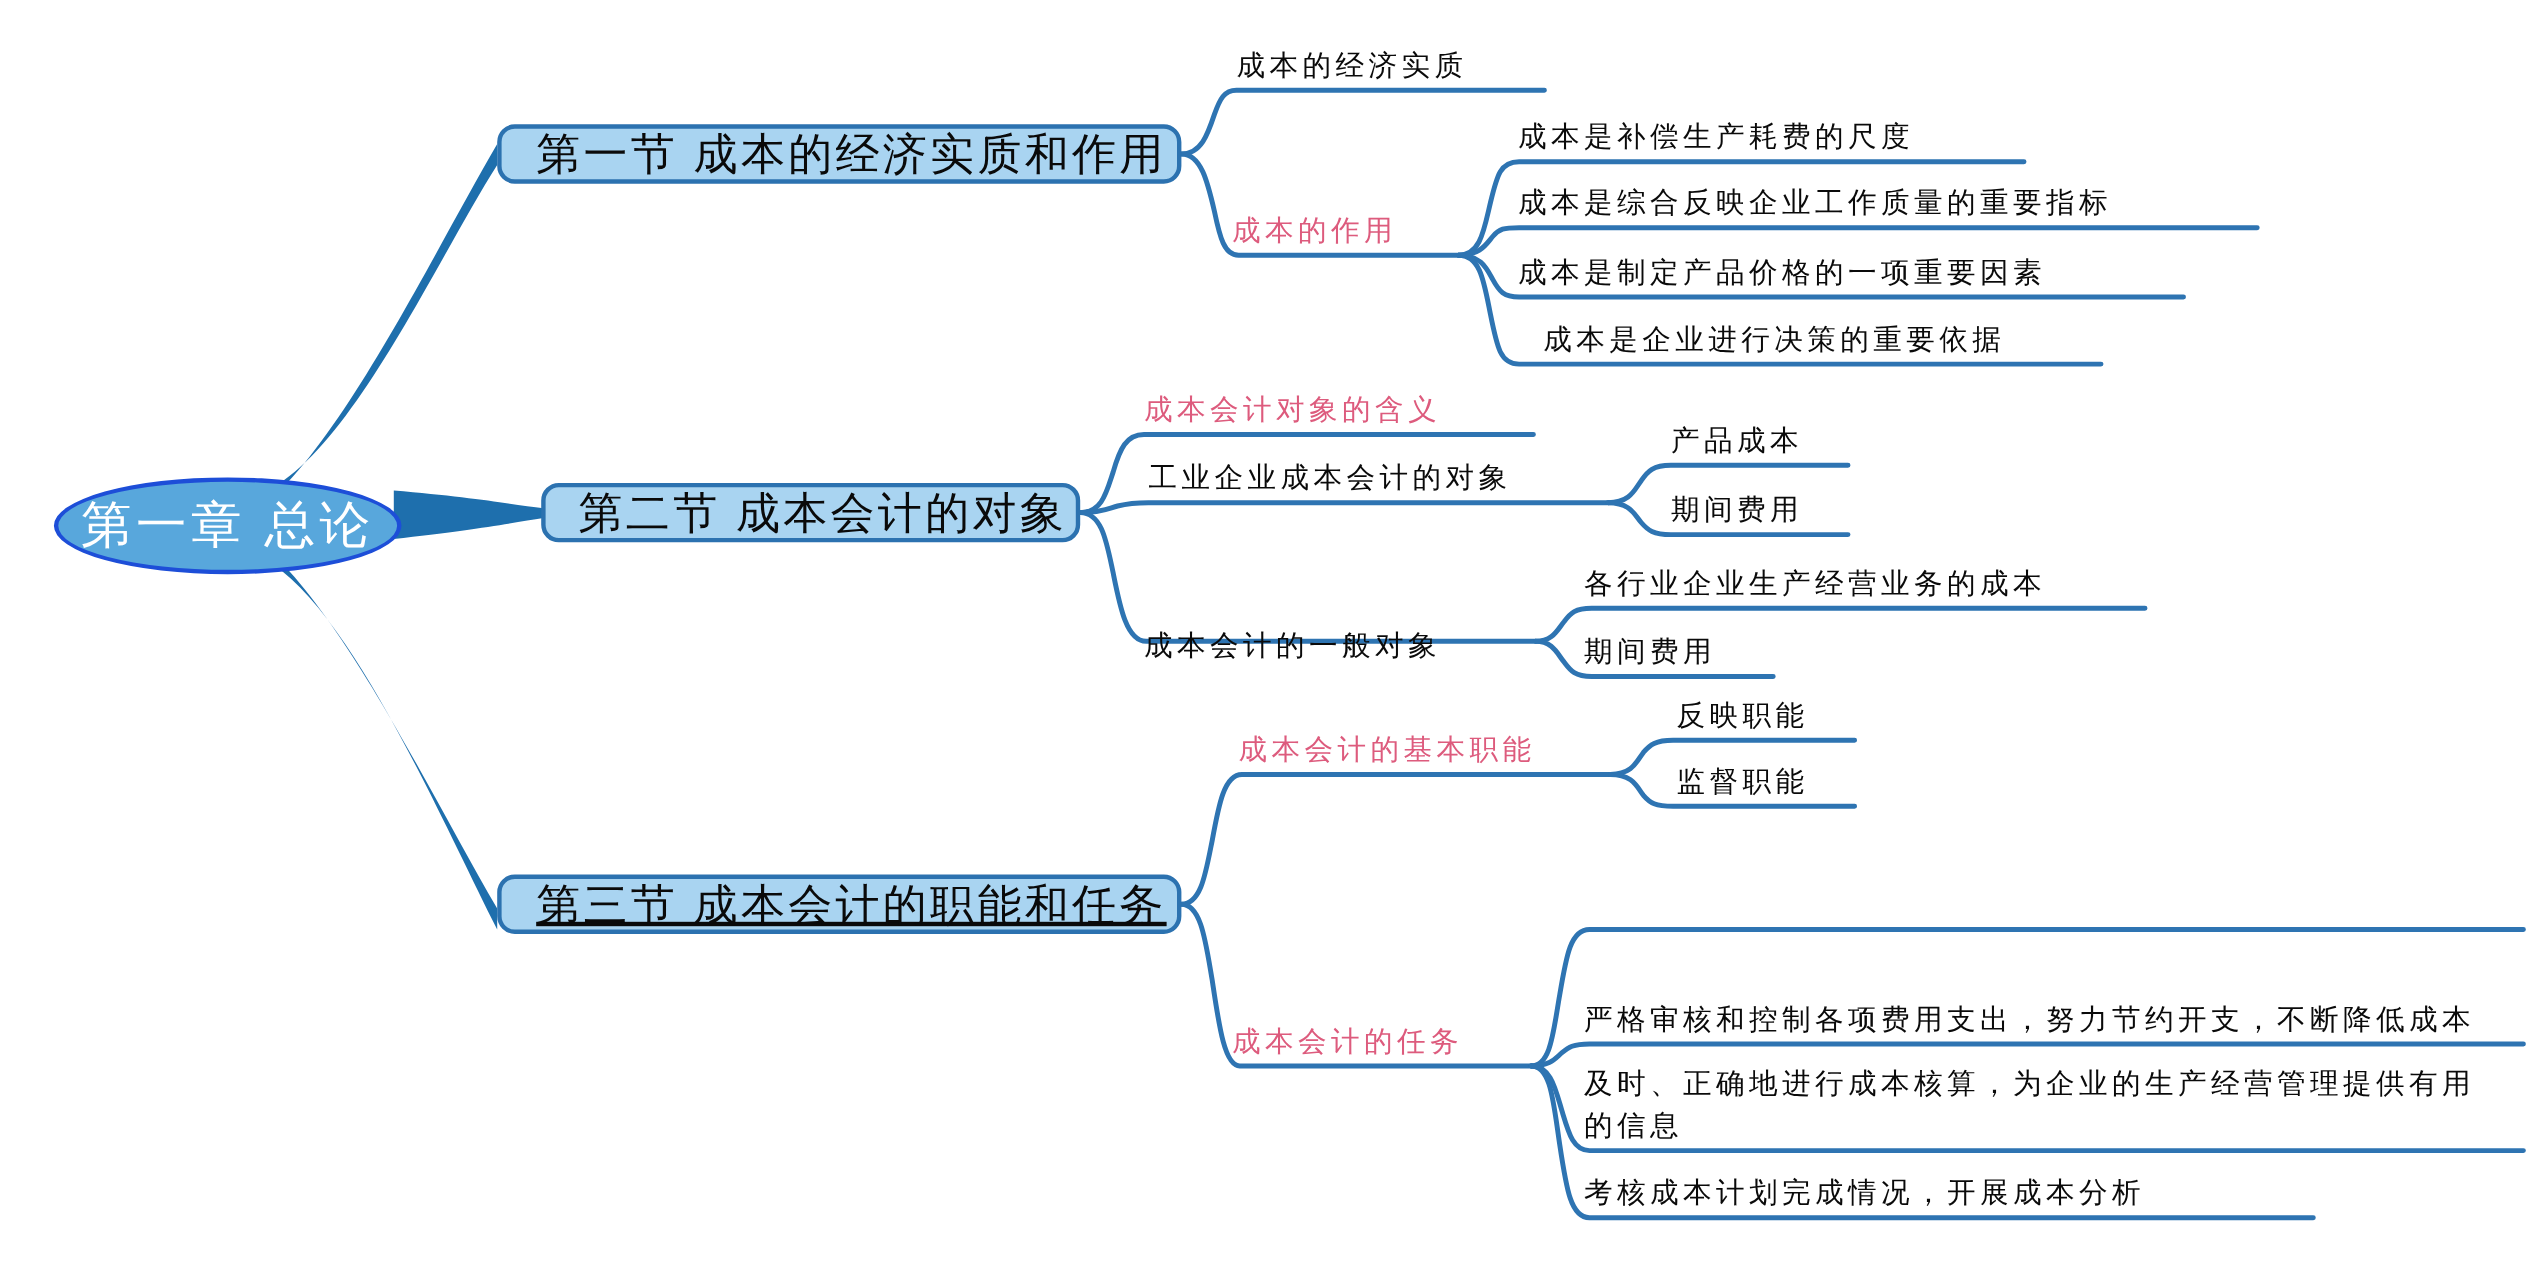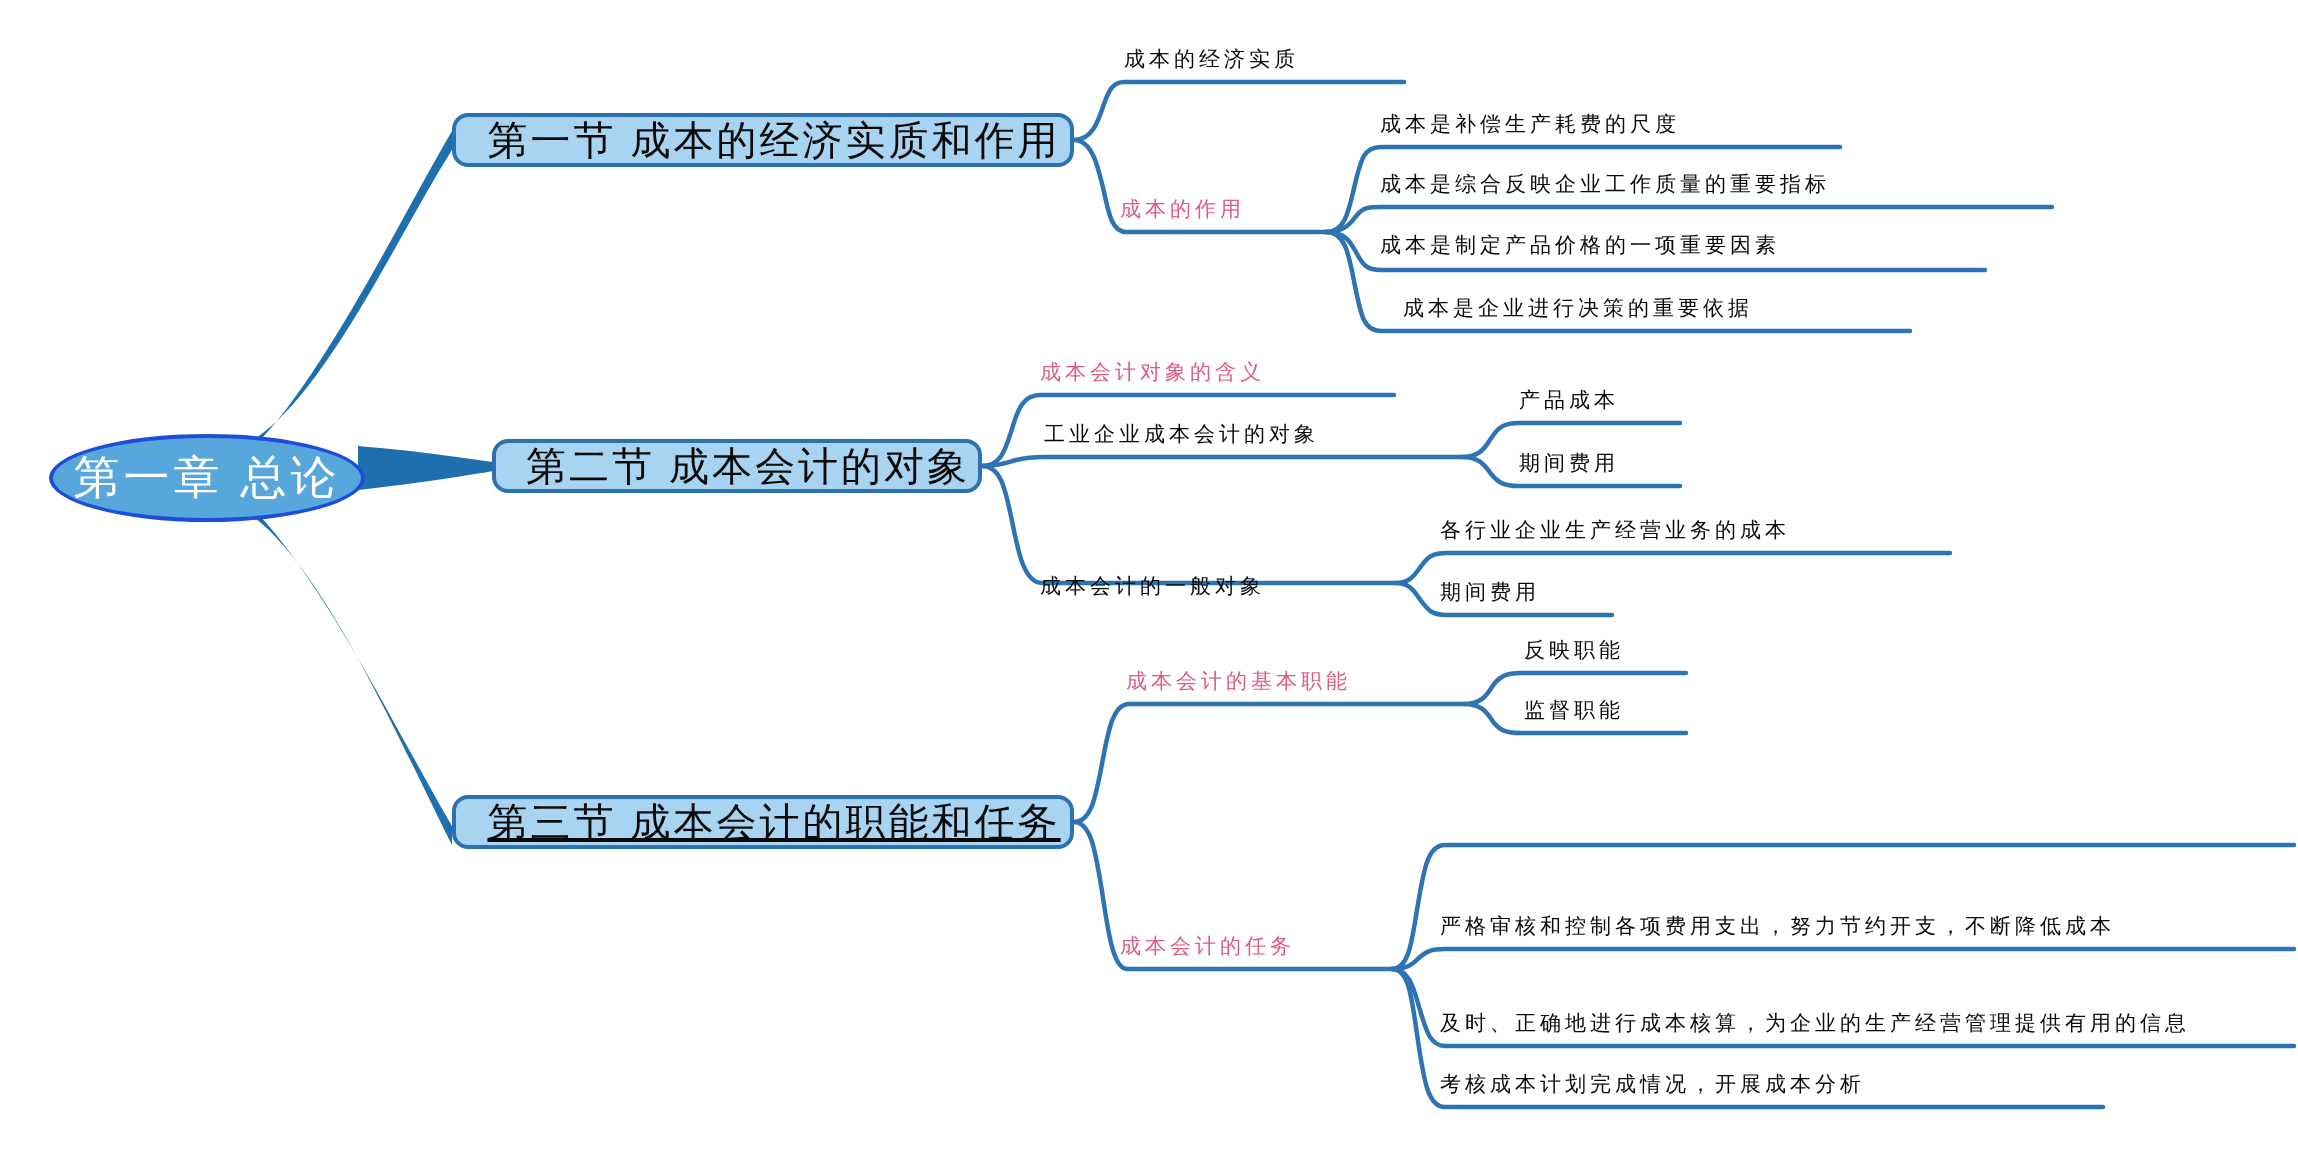--- a/index.html
+++ b/index.html
@@ -32,21 +32,21 @@
     border-radius:50%;
     box-sizing:border-box;
     color:#ffffff;
     font-size:46px;letter-spacing:4px;
     white-space:nowrap;
     cursor:pointer;
   }
   .label{
     position:absolute;
     color:#0a0a0a;
-    font-size:21px;letter-spacing:4px;
+    font-size:26px;letter-spacing:4px;
     line-height:38px;
     white-space:nowrap;
     cursor:pointer;
   }
   .label.pink{color:#dd5b7d;}
   .label.wrap{white-space:normal;width:822px;}
 </style>
 </head>
 <body>
 
@@ -96,21 +96,21 @@
   <div class="root" style="left:49px;top:434px;width:316px;height:88px;">第一章 总论</div>
 
   <div class="node" style="left:452px;top:113px;width:622px;height:54px;">第一节 成本的经济实质和作用</div>
   <div class="node" style="left:492px;top:439px;width:490px;height:54px;">第二节 成本会计的对象</div>
   <div class="node" style="left:452px;top:795px;width:622px;height:54px;text-decoration:underline;">第三节 成本会计的职能和任务</div>
 
   <div class="label" style="left:1124px;bottom:1079px;">成本的经济实质</div>
   <div class="label pink" style="left:1120px;bottom:929px;">成本的作用</div>
   <div class="label" style="left:1380px;bottom:1014px;">成本是补偿生产耗费的尺度</div>
   <div class="label" style="left:1380px;bottom:954px;">成本是综合反映企业工作质量的重要指标</div>
-  <div class="label" style="left:1380px;bottom:891px;font-family:Liberation Mono, monospace;">成本是制定产品价格的一项重要因素</div>
+  <div class="label" style="left:1380px;bottom:891px;">成本是制定产品价格的一项重要因素</div>
   <div class="label" style="left:1380px;bottom:830px;margin-left:23px;">成本是企业进行决策的重要依据</div>
 
   <div class="label pink" style="left:1040px;bottom:766px;">成本会计对象的含义</div>
   <div class="label" style="left:1044px;bottom:704px;">工业企业成本会计的对象</div>
   <div class="label" style="left:1519px;bottom:738px;">产品成本</div>
   <div class="label" style="left:1519px;bottom:675px;">期间费用</div>
   <div class="label" style="left:1040px;bottom:552px;">成本会计的一般对象</div>
   <div class="label" style="left:1440px;bottom:608px;">各行业企业生产经营业务的成本</div>
   <div class="label" style="left:1440px;bottom:546px;">期间费用</div>
 

